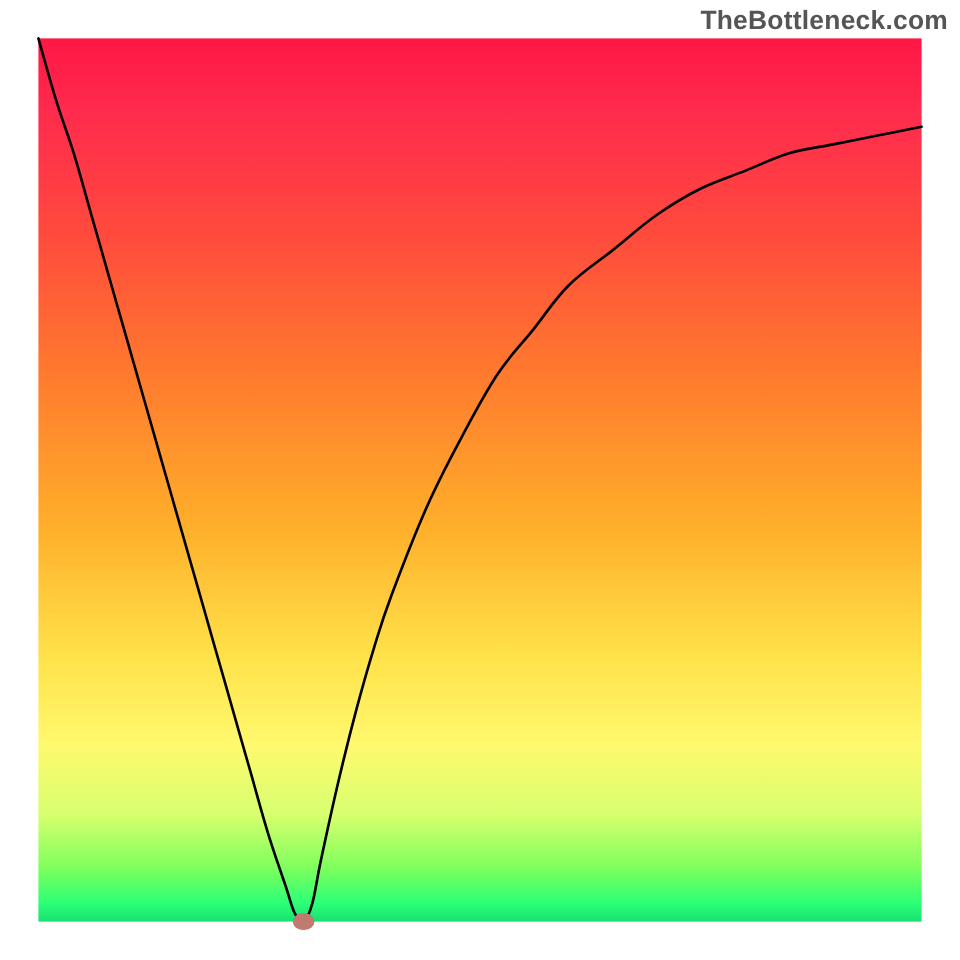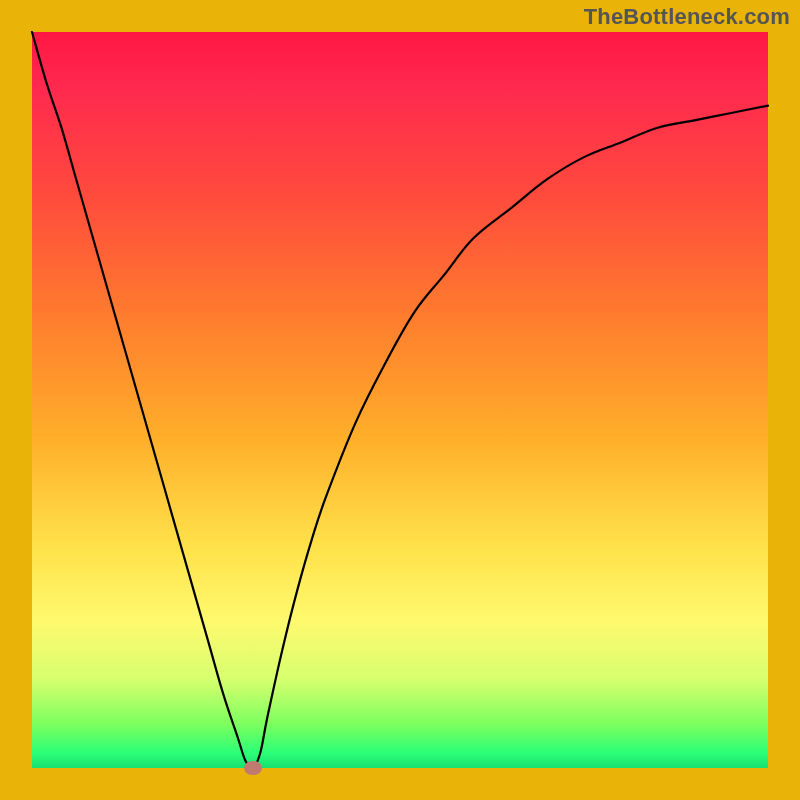--- a/index.html
+++ b/index.html
@@ -8,21 +8,21 @@
     width: 800px;
     height: 800px;
     background: #000;
     overflow: hidden;
     font-family: Arial, Helvetica, sans-serif;
   }
   .frame {
     position: relative;
     width: 800px;
     height: 800px;
-    background: #eab308;
+    background: #ffffff;
   }
   .attribution {
     position: absolute;
     top: 4px;
     right: 10px;
     color: #555;
     font-size: 22px;
     font-weight: 600;
     letter-spacing: 0.2px;
     z-index: 5;

